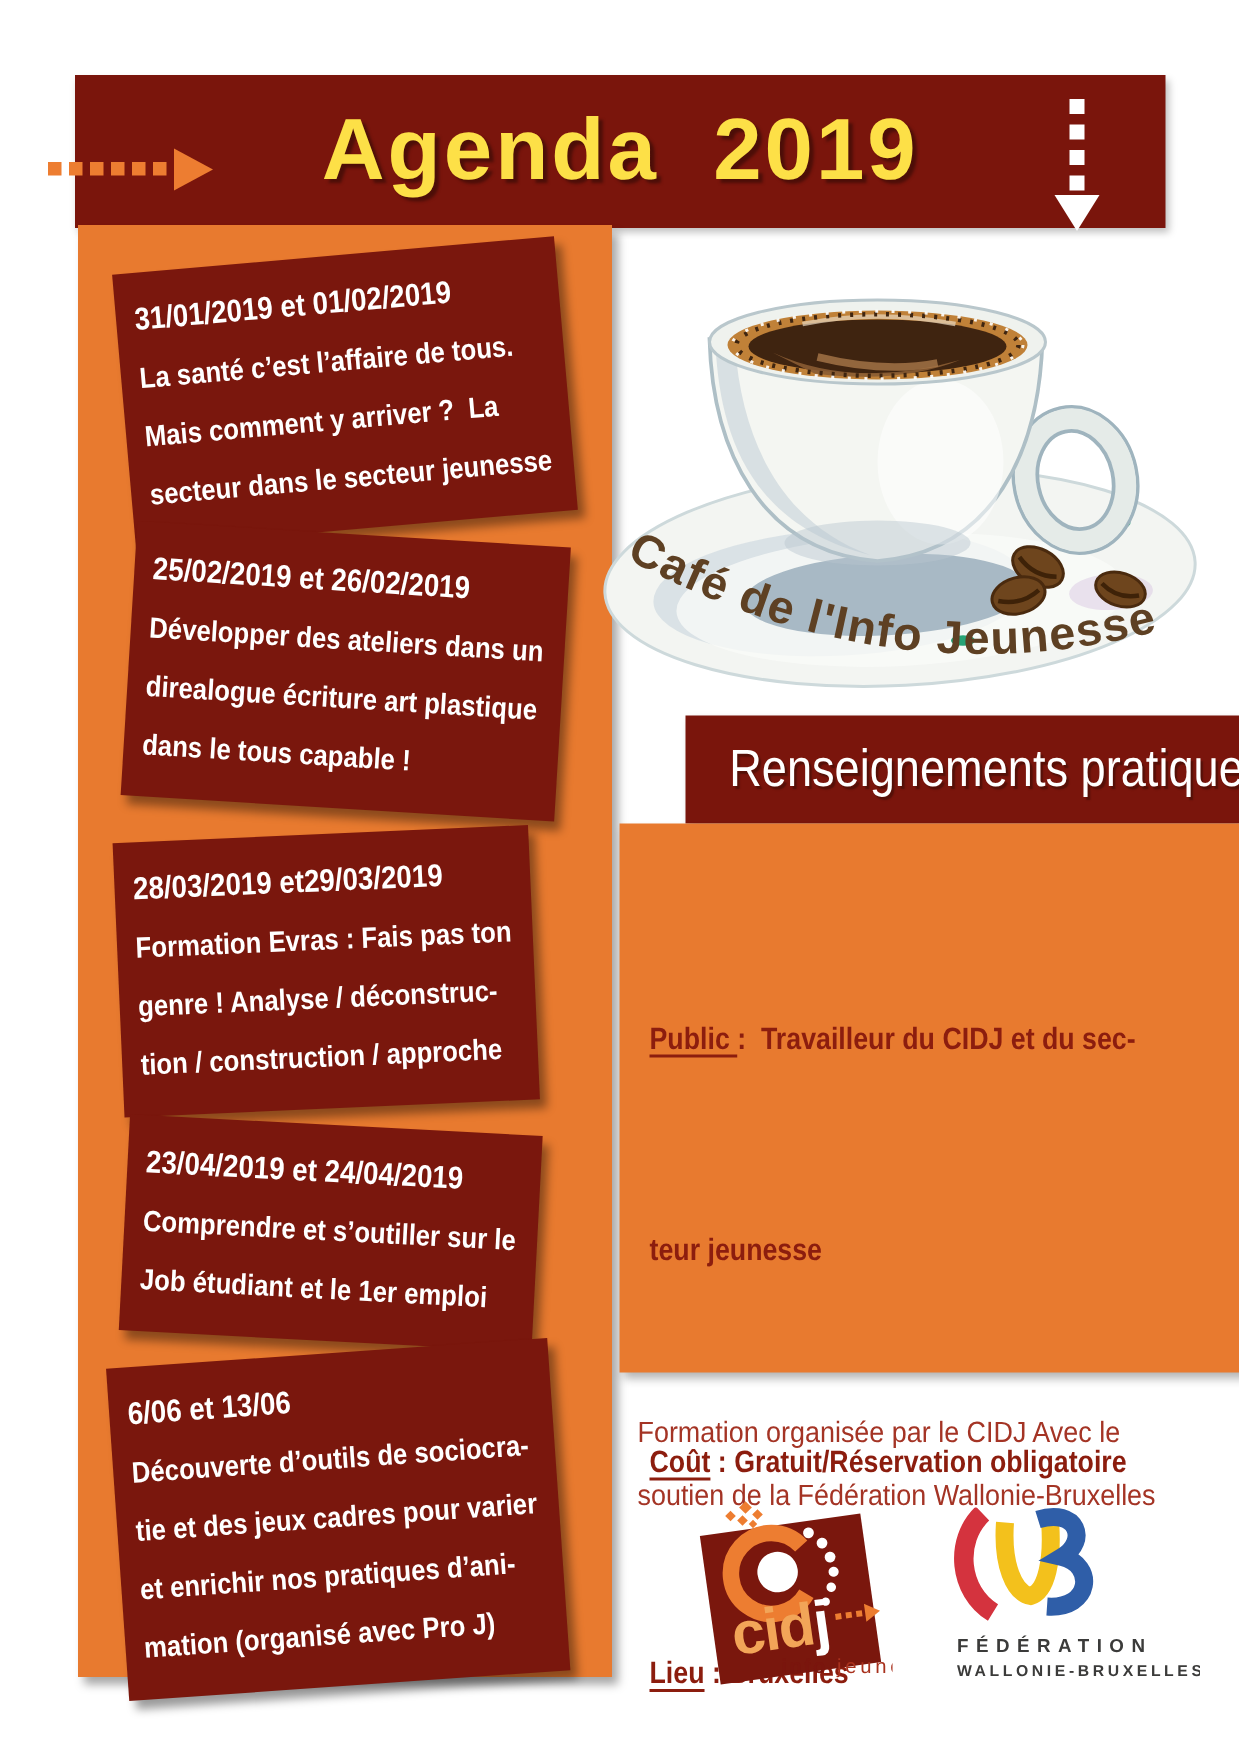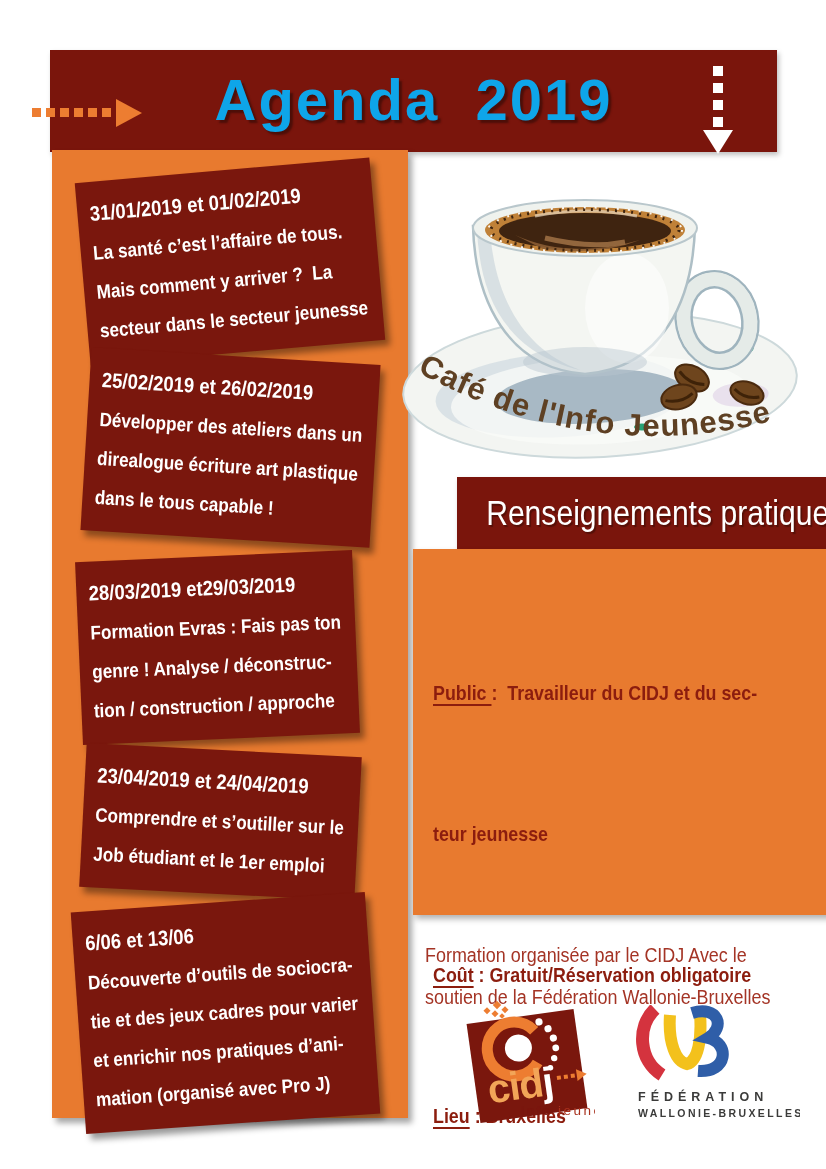--- a/index.html
+++ b/index.html
@@ -9,21 +9,21 @@
     position:relative; width:826px; height:1169px; background:#ffffff;
     overflow:hidden; margin:0 auto;
   }
 
   
   .banner {
     position:absolute; left:50px; top:50px; width:727px; height:102px;
     background:#7a150c; box-shadow:2px 3px 5px rgba(0,0,0,.25);
   }
   .banner h1 {
-    font-size:58px; font-weight:bold; color:#0ea5e9; text-align:center;
+    font-size:58px; font-weight:bold; color:#fde047; text-align:center;
     line-height:100px; letter-spacing:2px; white-space:pre;
     text-shadow:3px 3px 2px rgba(40,10,5,.55);
   }
   .arrow-right { position:absolute; left:32px; top:96px; }
   .arrow-down  { position:absolute; left:701px; top:64px; }
 
   
   .events-col {
     position:absolute; left:52px; top:150px; width:356px; height:968px;
     background:#e87a2f; box-shadow:4px 5px 6px rgba(0,0,0,.35);

